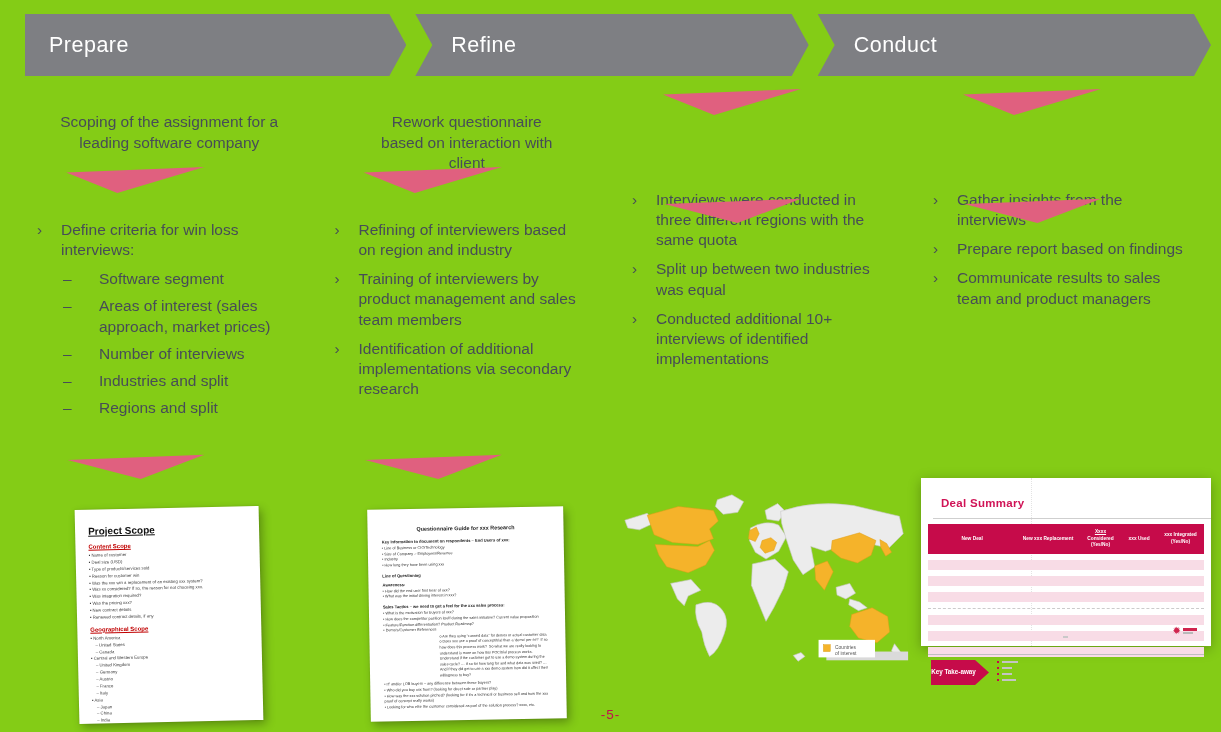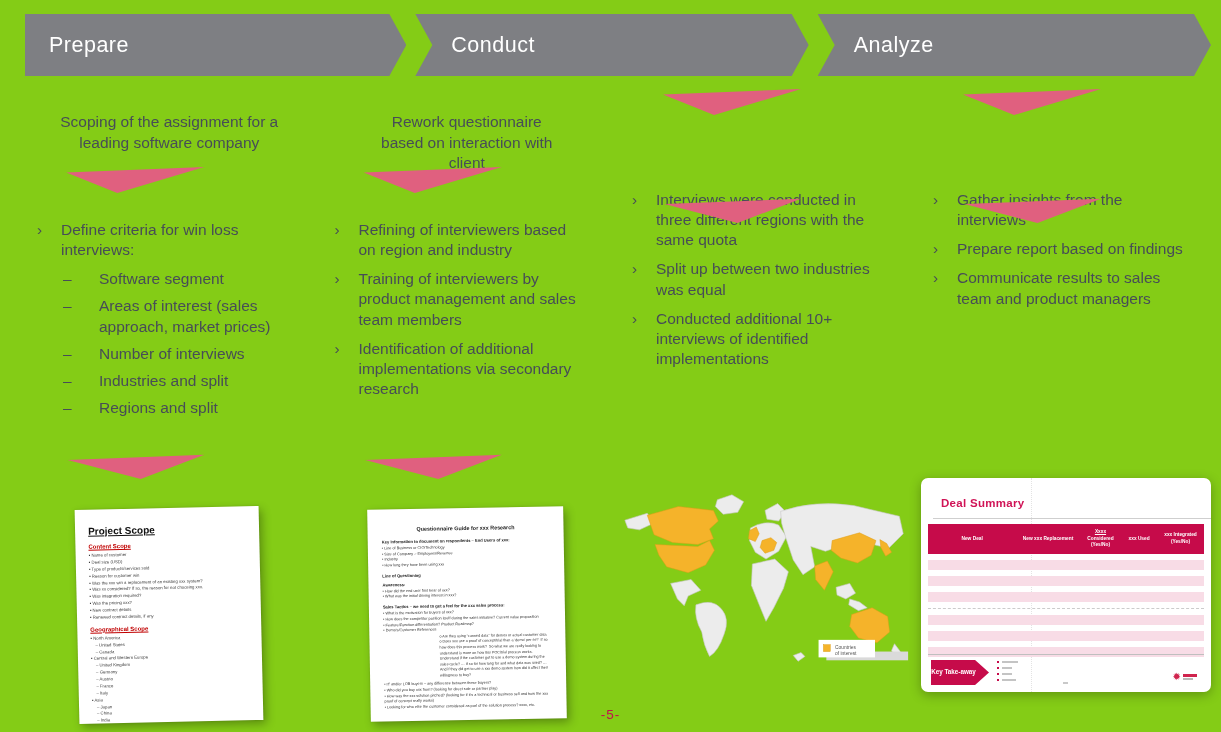--- a/index.html
+++ b/index.html
@@ -45,21 +45,21 @@
   .qn{width:196px;height:212px;transform:rotate(-1deg);padding:17px 14px;}
   .qn-title{font-size:5.4px;font-weight:bold;color:#222;text-align:center;margin-bottom:7px;}
   .qn-head{font-size:4.1px;font-weight:bold;color:#222;margin:4px 0 2px;}
   .qn-items{font-size:3.8px;line-height:1.5;color:#333;}
   .qn-notes{font-size:3.7px;line-height:1.5;color:#333;margin:1px 0 3px 56px;}
 
   
   .map-wrap{position:relative;width:292px;height:184px;margin-top:10px;}
 
   
-  .deal{position:relative;width:290px;height:214px;border-radius:7px;
+  .deal{position:relative;width:290px;height:168px;border-radius:0;
         box-shadow:0 3px 12px rgba(0,0,0,.28);}
   .deal-vline{position:absolute;left:38%;top:0;bottom:0;border-left:1px dotted #e3e3e3;}
   .deal-title{position:absolute;top:19px;left:20px;font-size:11.5px;font-weight:bold;color:#d01356;letter-spacing:.3px;}
   .deal-hr{position:absolute;top:40px;left:12px;right:0;height:1px;background:#cfcfcf;}
   .deal-head{position:absolute;top:46px;left:7px;right:7px;height:30px;background:#c60b4a;
              display:flex;align-items:center;color:#fff;font-weight:bold;font-size:4.8px;
              text-align:center;line-height:1.45;}
   .dh{padding:0 2px;box-sizing:border-box;}
   .dh .und{text-decoration:underline;display:block;}
   .dh1{flex:0 0 32%;} .dh2{flex:0 0 23%;} .dh3{flex:0 0 15%;} .dh4{flex:0 0 13%;} .dh5{flex:0 0 17%;}
@@ -88,24 +88,24 @@
 </head>
 <body>
 
 <div class="slide">
 
   <div class="chevrons">
     <div class="chev first">
         <span>Prepare</span>
       </div>
     <div class="chev">
+        <span>Refine</span>
+      </div>
+    <div class="chev">
         <span>Conduct</span>
-      </div>
-    <div class="chev">
-        <span>Analyze</span>
       </div>
   </div>
 
   <div class="cols">
 
     <div class="col">
       <div class="summary pre">Scoping of the assignment for a
 leading software company</div>
       <div class="arrow-row">
           <div class="arrow"></div>

